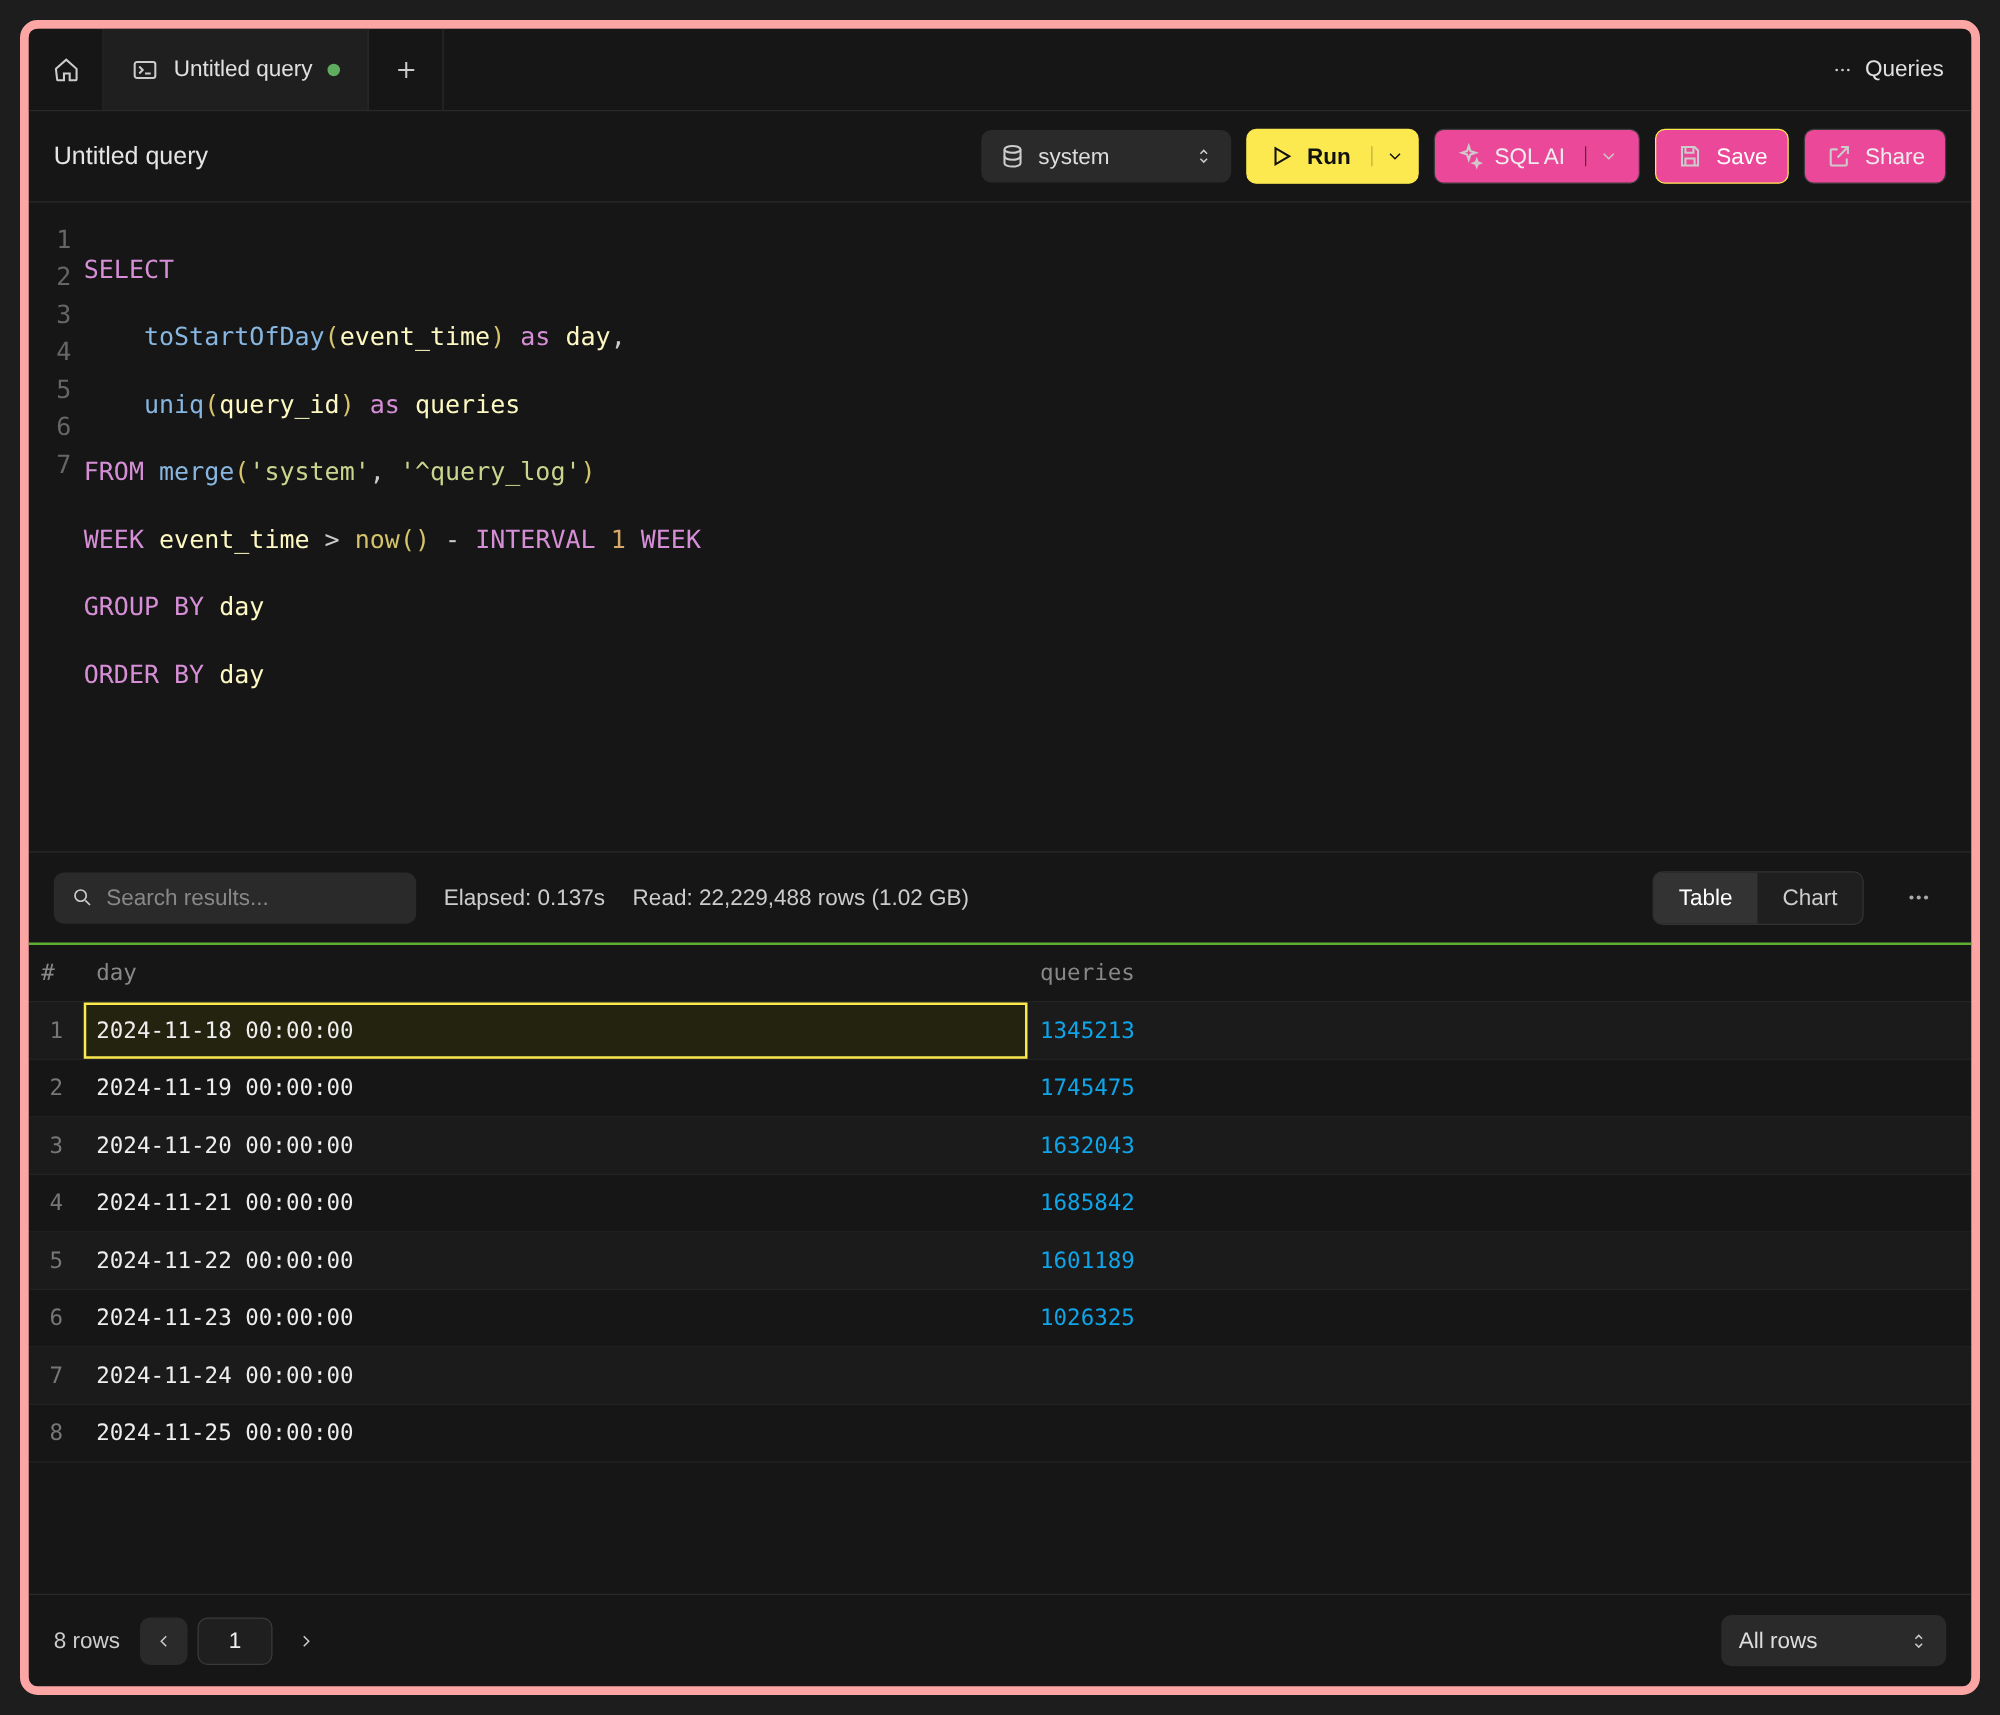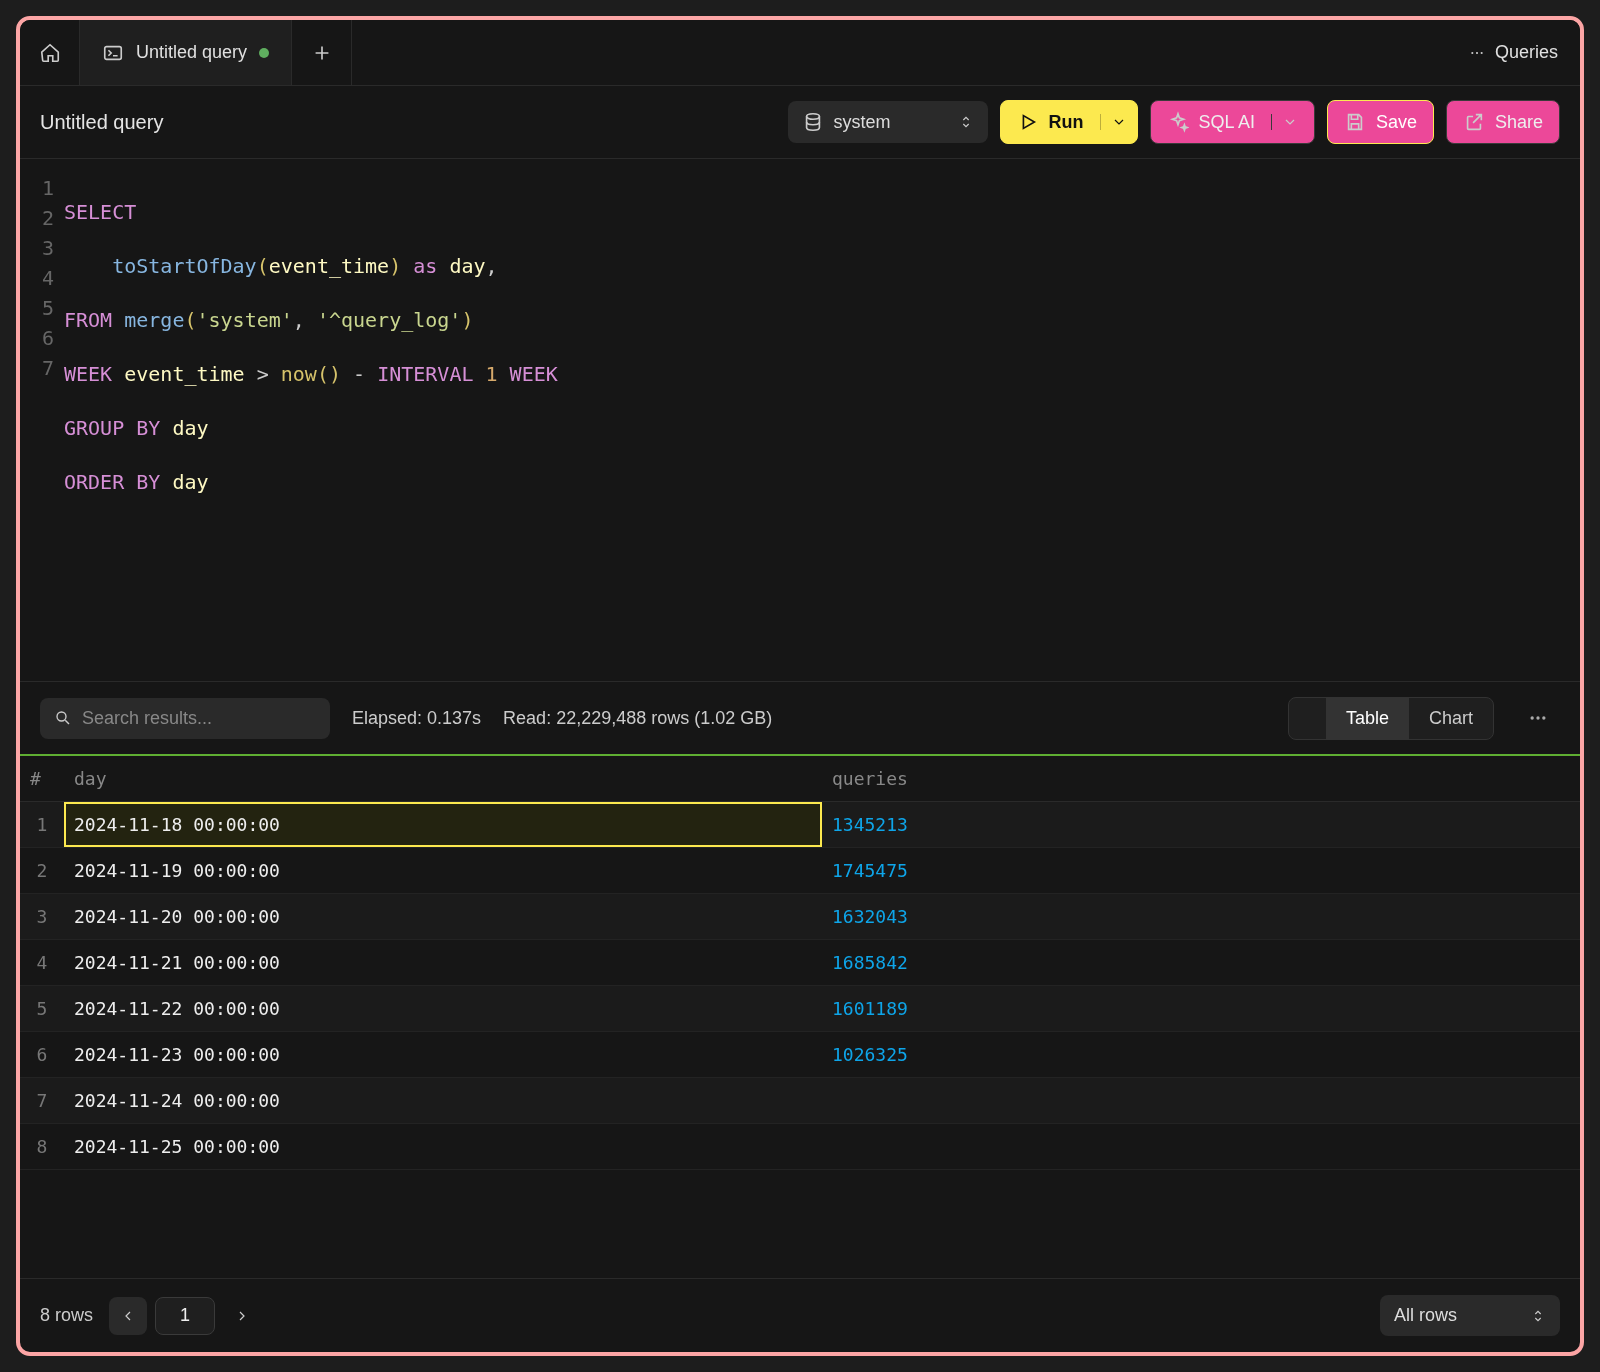--- a/index.html
+++ b/index.html
@@ -20,21 +20,21 @@
     background: #1d1d1d;
     padding: 16px;
   }
   .frame {
     background: #161616;
     border-radius: 14px;
     display: flex;
     flex-direction: column;
     height: 100%;
     overflow: hidden;
-    border: 4px solid #fca5a5;
+    border: 7px solid #fca5a5;
   }
   
   .tabbar {
     display: flex;
     align-items: stretch;
     height: 66px;
     background: #161616;
     border-bottom: 1px solid #2a2a2a;
   }
   .tabbar .home {
@@ -124,21 +124,20 @@
   .search {
     display:flex; align-items:center; gap:10px;
     background:#2a2a2a; border-radius:8px;
     padding:10px 14px; width:290px; color:#888;
   }
   .stats { color:#ccc; }
   .resultsbar .spacer { flex:1; }
   .viewtoggle {
     display:flex; background:#1f1f1f; border-radius:8px; border:1px solid #333;
     overflow:hidden;
-    padding-left:37px;
   }
   .viewtoggle div { padding:10px 20px; cursor:pointer; color:#ccc; }
   .viewtoggle .active { background:#333; color:#fff; }
   .more-btn {
     width:44px; height:44px; display:flex; align-items:center; justify-content:center;
     color:#aaa; cursor:pointer; border-radius:8px;
   }
   
   .table { flex:1; overflow:auto; font-family: ui-monospace, Menlo, Consolas, monospace; font-size:18px;}
   .thead, .trow {
@@ -282,20 +281,21 @@
           <div>2</div>
           <div>3</div>
           <div>4</div>
           <div>5</div>
           <div>6</div>
           <div>7</div>
       </div>
       <div class="code">
 <div><span class="kw">SELECT</span></div>
 <div>    <span class="fn">toStartOfDay</span><span class="paren">(</span><span class="id">event_time</span><span class="paren">)</span> <span class="as">as</span> <span class="id">day</span><span class="op">,</span></div>
+<div>    <span class="fn">uniq</span><span class="paren">(</span><span class="id">query_id</span><span class="paren">)</span> <span class="as">as</span> <span class="id">queries</span></div>
 <div><span class="kw">FROM</span> <span class="fn">merge</span><span class="paren">(</span><span class="str">'system'</span><span class="op">, </span><span class="str">'^query_log'</span><span class="paren">)</span></div>
 <div><span class="kw">WEEK</span> <span class="id">event_time</span> <span class="op">&gt;</span> <span class="nowfn">now</span><span class="paren">()</span> <span class="op">-</span> <span class="kw">INTERVAL</span> <span class="num">1</span> <span class="kw">WEEK</span></div>
 <div><span class="kw">GROUP BY</span> <span class="id">day</span></div>
 <div><span class="kw">ORDER BY</span> <span class="id">day</span></div>
       </div>
     </div>
 
     <div class="resultsbar">
       <div class="search">
         <svg class="icon" viewBox="0 0 24 24" style="width:18px;height:18px">

